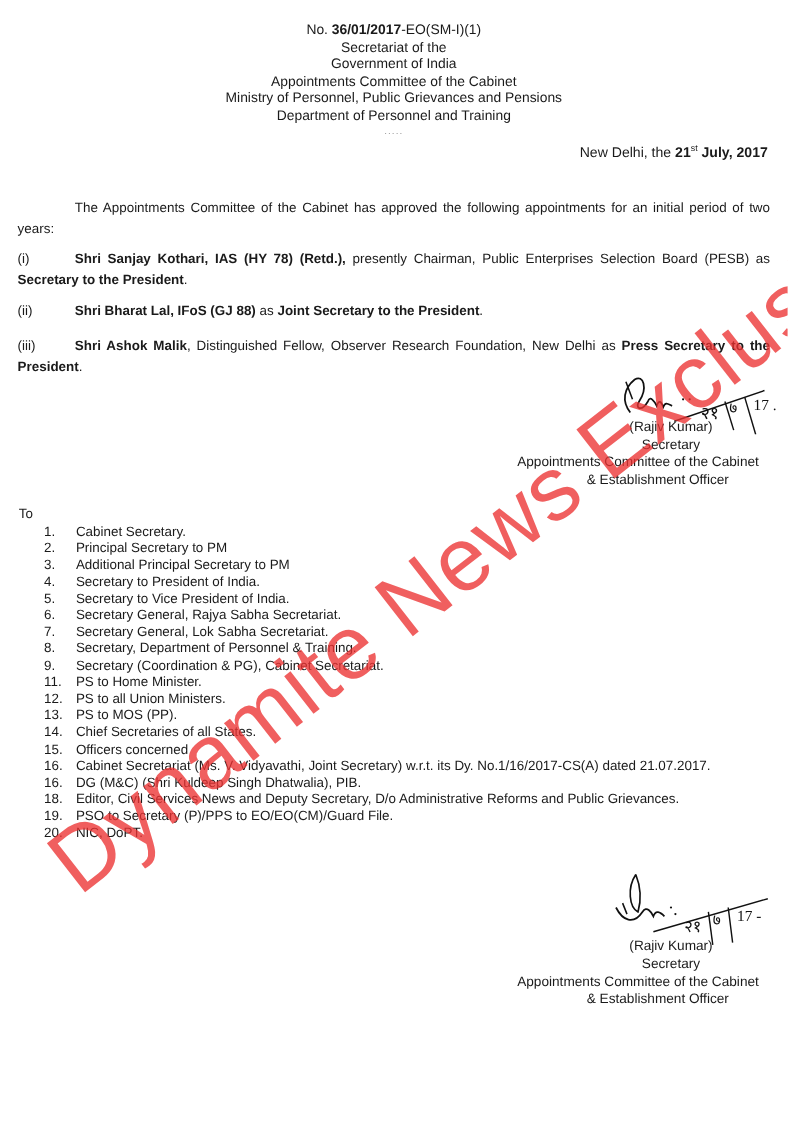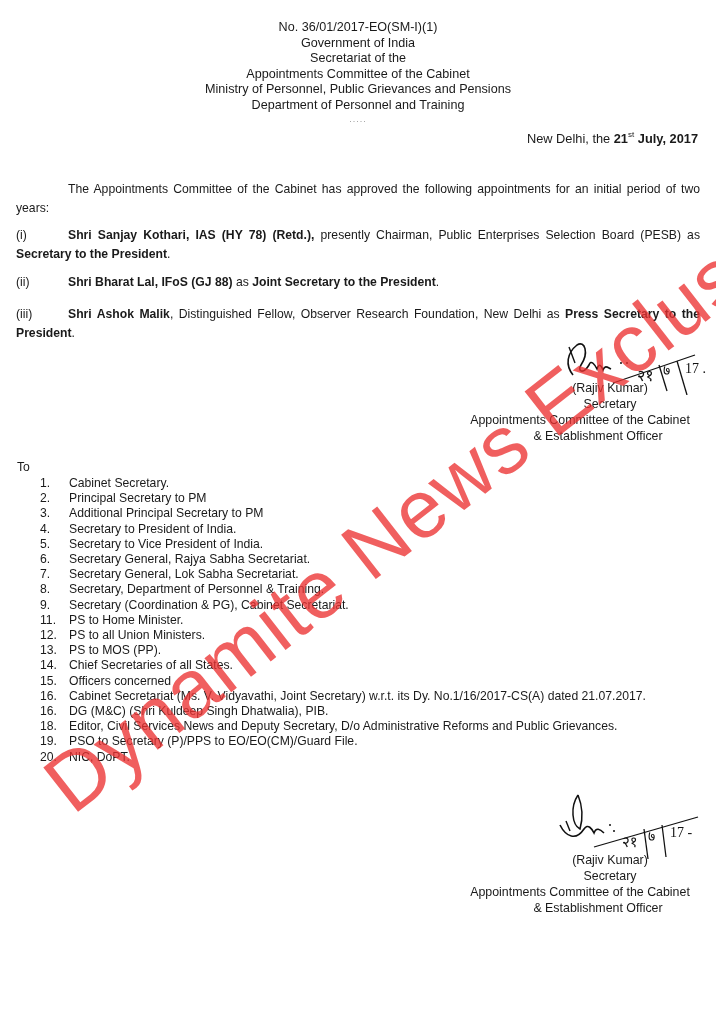--- a/index.html
+++ b/index.html
@@ -25,21 +25,21 @@
     .header {
       position: absolute;
       left: 0;
       top: 20px;
       width: 716px;
       text-align: center;
       line-height: 15.5px;
       font-size: 12.6px;
     }
     .header .line { display: block; }
-    .header .bold { font-weight: normal; }
+    .header .bold { font-weight: bold; }
     .header .dots {
       display: block;
       color: #999;
       font-size: 9px;
       line-height: 12px;
       letter-spacing: 1px;
     }
     .dateline {
       position: absolute;
       right: 18px;
@@ -128,22 +128,22 @@
   </style>
 </head>
 <body>
 
 <div class="page">
 
   <div class="header">
     <span class="line">
       <span>No. </span><span class="bold">36/01/2017</span><span>-EO(SM-I)(1)</span>
     </span>
+    <span class="line">Secretariat of the</span>
     <span class="line">Government of India</span>
-    <span class="line">Secretariat of the</span>
     <span class="line">Appointments Committee of the Cabinet</span>
     <span class="line">Ministry of Personnel, Public Grievances and Pensions</span>
     <span class="line">Department of Personnel and Training</span>
     <span class="dots">.....</span>
   </div>
 
   <div class="dateline">
     <span>New Delhi, the </span><b>21</b><sup>st</sup><b> July, 2017</b>
   </div>
 

